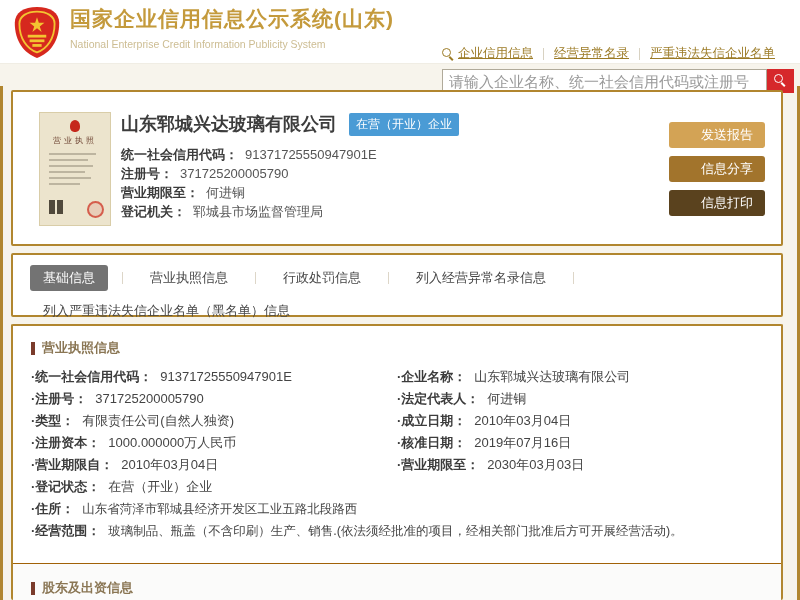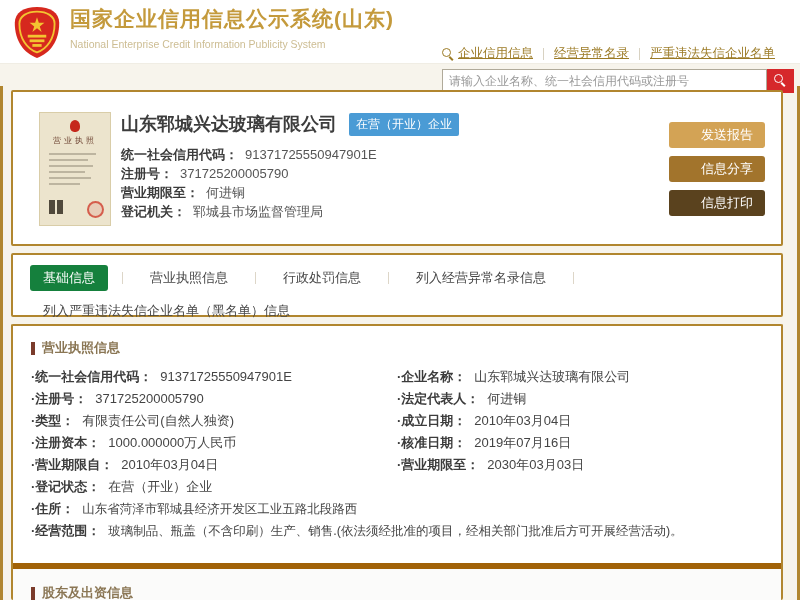--- a/index.html
+++ b/index.html
@@ -18,21 +18,21 @@
   .site-sub { font-size:10.5px; color:#cdbd93; margin-top:5px; white-space:nowrap; }
   .header-right { position:absolute; right:6px; top:8px; width:352px;margin-top:37px; }
   .nav { display:flex; align-items:center; font-size:12.5px; color:#9c7b26; white-space:nowrap; }
   .nav-link { text-decoration:underline; cursor:pointer; display:flex; align-items:center; }
   .nav-sep { width:1px; height:12px; background:#d8d2c2; margin:0 10px; }
   .mag { display:inline-block; width:12px; height:12px; position:relative; }
   .mag::before { content:""; position:absolute; left:0; top:0; width:7px; height:7px; border:1.6px solid currentColor; border-radius:50%; }
   .mag::after { content:""; position:absolute; left:8.2px; top:8.2px; width:4.5px; height:1.8px; background:currentColor; transform:rotate(45deg); transform-origin:0 0; }
   .nav .mag { margin-right:4px; }
   .search-row { margin-top:7px; display:flex; align-items:center; }
-  .search-input { flex:1; height:24px; border:1px solid #b0aa9a; font-size:12px; padding:0 6px; color:#701a75; background:#fff; outline:none; font-family:inherit; }
+  .search-input { flex:1; height:24px; border:1px solid #b0aa9a; font-size:15px; padding:0 6px; color:#701a75; background:#fff; outline:none; font-family:inherit; }
   .search-input::placeholder { color:#999; }
   .search-btn { width:27px; height:24px; background:#d6282b; border:none; cursor:pointer; position:relative; color:#fff; }
   .search-btn .mag { position:absolute; left:7px; top:5px; }
   
   .side-border { position:absolute; top:86px; bottom:0; width:3px; background:#b1862f; }
   .side-border.left { left:0; } .side-border.right { right:0; }
   
   .panel { position:absolute; left:11px; width:772px; background:#fff; border:2px solid #b1862f; border-radius:2px; }
   .panel1 { top:90px; height:156px; }
   .panel2 { top:253px; height:64px; }
@@ -55,39 +55,39 @@
   .cf-label { font-weight:bold; color:#3c3c3c; }
   .cf-value { margin-left:7px; color:#555; }
   .actions { position:absolute; right:16px; top:30px; width:96px; }
   .action-btn { display:block; width:96px; height:26px; margin-bottom:8px; border:none; border-radius:3px;
                 color:#fff; font-size:13px; text-align:right; padding-right:12px; cursor:pointer; font-family:inherit; }
   .btn-send  { background:#d3a355; }
   .btn-share { background:#a2742c; }
   .btn-print { background:#5a421e; }
   
   .tabs-row1 { display:flex; align-items:center; padding:10px 0 0 17px; white-space:nowrap; }
-  .tab-active { background:#15803d; color:#fff; font-size:13px; padding:4px 13px; border-radius:3px; cursor:pointer;text-align:center; }
+  .tab-active { background:#737373; color:#fff; font-size:13px; padding:4px 13px; border-radius:3px; cursor:pointer;text-align:center; }
   .tab { font-size:13px; color:#454545; padding:0 27px; cursor:pointer; }
   .tab-sep { width:1px; height:12px; background:#ddd6c8; }
   .tab-sep.first { margin-left:14px; }
   .tabs-row2 { padding:11px 0 0 30px; font-size:13px; color:#454545; white-space:nowrap; }
   .tabs-row2 .tab2 { cursor:pointer; }
   
   .sec { padding:13px 18px 0; }
   .sec-title-row { display:flex; align-items:center; }
   .sec-bar { width:4px; height:13px; background:#7a3b2b; margin-right:7px; }
   .sec-title { font-size:13px; font-weight:bold; color:#8a7654; }
   .grid { margin-top:9px; }
   .grow { display:flex; }
   .gcell { width:50%; font-size:13px; line-height:22px; white-space:nowrap; overflow:hidden; }
   .gcell.full { width:100%; }
   .glabel { font-weight:bold; color:#3c3c3c; }
   .gvalue { margin-left:8px; color:#444; font-weight:normal; }
   .gcell.full .gvalue { font-size:12.5px; }
-  .footer-sec { position:absolute; left:0; right:0; bottom:0; top:237px; background:#fbfbfa; border-top:6px solid #a16207; padding:15px 18px 0; }
+  .footer-sec { position:absolute; left:0; right:0; bottom:0; top:237px; background:#fbfbfa; border-top:1px solid #a16207; padding:15px 18px 0; }
 </style>
 </head>
 <body>
 
 <div class="header">
   <svg class="logo" viewBox="0 0 54 58">
     <path d="M27 2 C41 2 51 8 51 19 C51 39 41 52 27 57 C13 52 3 39 3 19 C3 8 13 2 27 2 Z" fill="#d6281e"></path>
     <path d="M27 7 C38 7 46 12 46 20 C46 36 38 47 27 51 C16 47 8 36 8 20 C8 12 16 7 27 7 Z" fill="none" stroke="#f3c431" stroke-width="2"></path>
     <polygon points="27,13 29,19 35,19 30,23 32,29 27,25 22,29 24,23 19,19 25,19" fill="#f3c431"></polygon>
     <rect x="17" y="32" width="20" height="3" fill="#f3c431"></rect>

